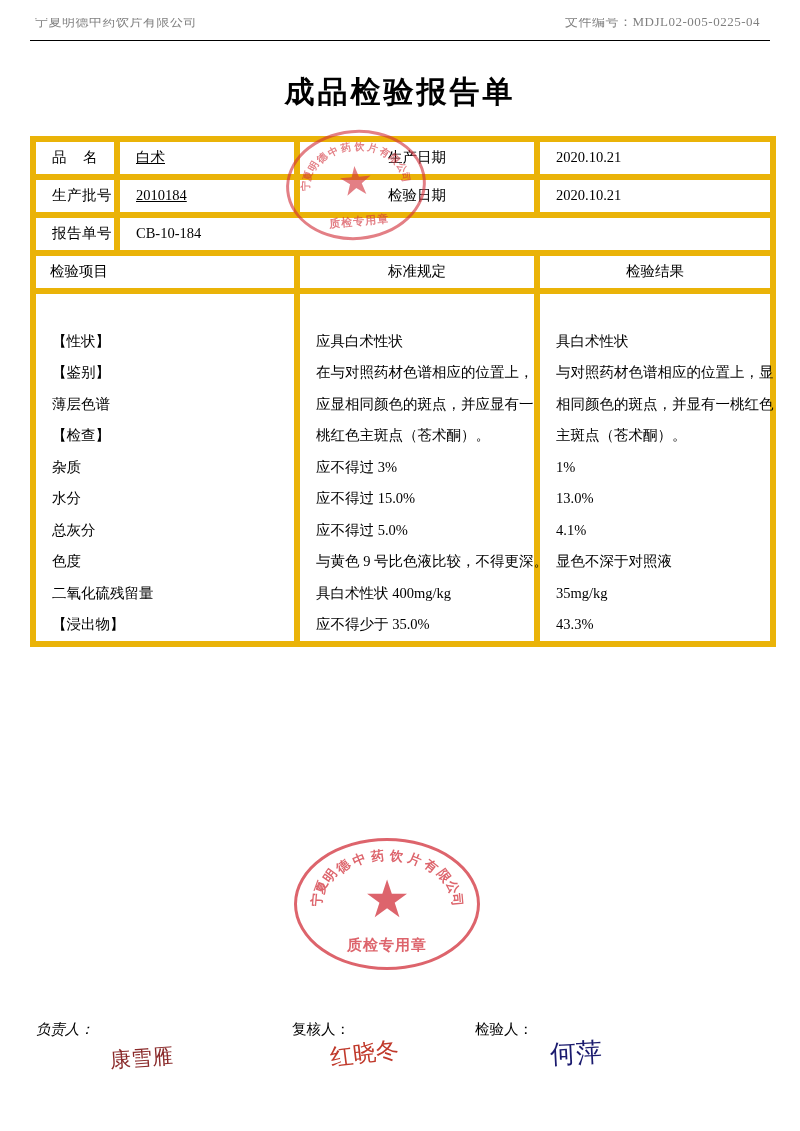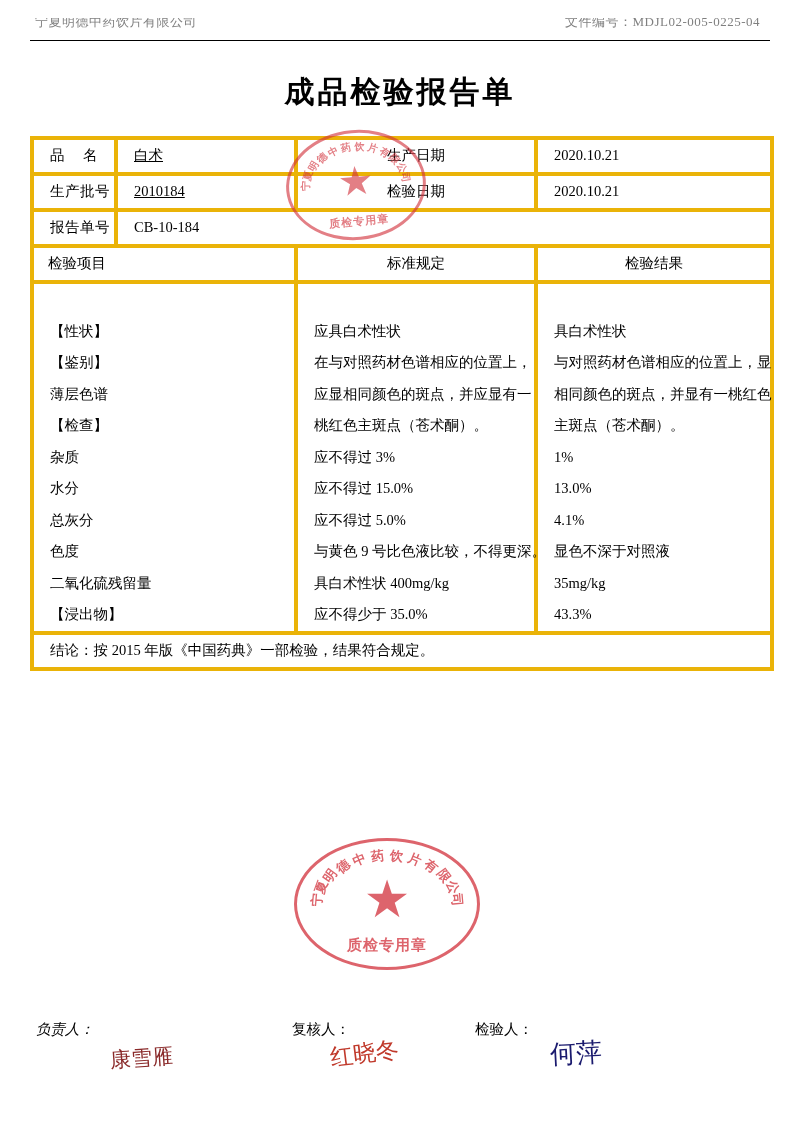--- a/index.html
+++ b/index.html
@@ -72,21 +72,21 @@
   
   table.main {
     position: absolute;
     left: 30px;
     top: 136px;
     width: 740px;
     border-collapse: collapse;
     table-layout: fixed;
   }
   table.main td {
-    border: 4px solid #eab308;
+    border: 6px solid #eab308;
     font-size: 14.5px;
     padding: 0 16px;
     vertical-align: middle;
     height: 32px;
     line-height: 1.5;
   }
   .lbl {
     width: 84px;
     letter-spacing: 0.5px;
     white-space: nowrap;
@@ -318,23 +318,20 @@
           <div class="ln"></div>
           <div class="ln">1%</div>
           <div class="ln">13.0%</div>
           <div class="ln">4.1%</div>
           <div class="ln">显色不深于对照液</div>
           <div class="ln">35mg/kg</div>
           <div class="ln">43.3%</div>
         </td>
       </tr>
 
-      <tr class="conclusion">
-        <td colspan="4">结论：按 2015 年版《中国药典》一部检验，结果符合规定。</td>
-      </tr>
     </tbody>
   </table>
 
   <div class="sign-row">
     <div class="sign-cell sign-1">负责人：</div>
     <div class="sign-cell sign-2">复核人：</div>
     <div class="sign-cell sign-3">检验人：</div>
     <div class="sig-hand sig-1">康雪雁</div>
     <div class="sig-hand sig-2">红晓冬</div>
     <div class="sig-hand sig-3">何萍</div>

